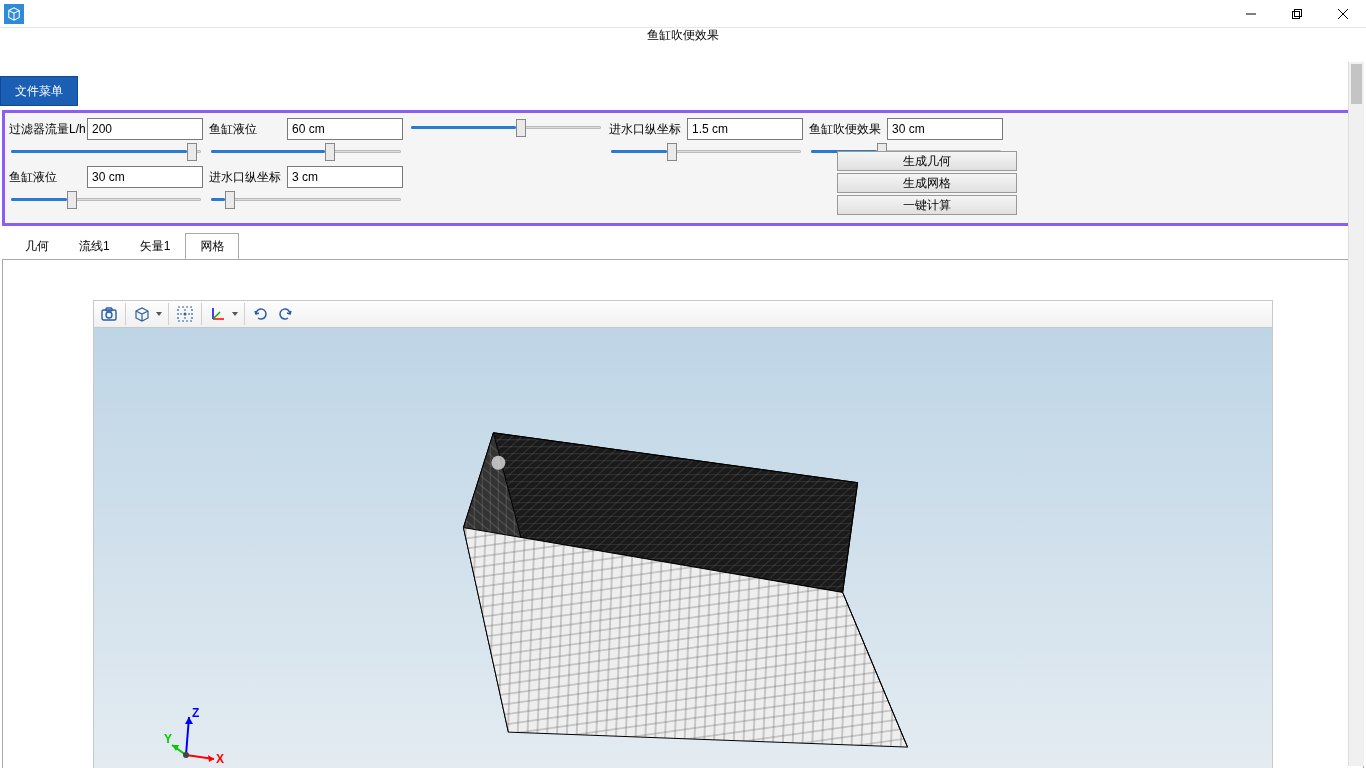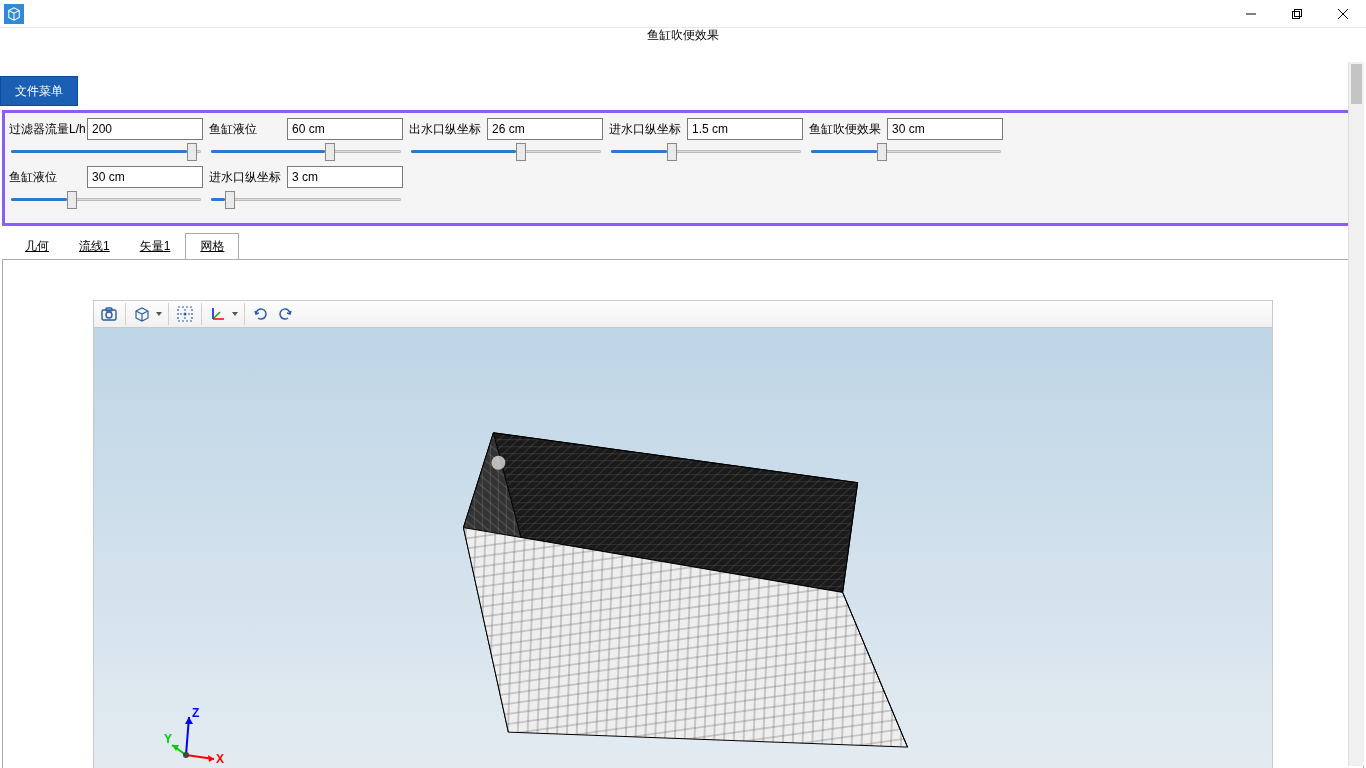--- a/index.html
+++ b/index.html
@@ -27,21 +27,21 @@
     .slider-track { width: 194px; height: 18px; position: relative; margin-top: 2px; }
     .slider-line { position: absolute; top: 7px; height: 3px; background: #ddd; border: 1px solid #bbb; left: 2px; right: 2px; border-radius: 1px; }
     .slider-line.done { background: #2a7ad2; border-color: #2a7ad2; height: 3px; }
     .slider-thumb { position: absolute; width: 10px; height: 18px; background: #eaeaea; border: 1px solid #888; top: 0; }
     
     .action-buttons { width: 180px; display: flex; flex-direction: column; gap: 2px; margin-left: 6px; margin-top: 36px; }
     .action-btn { height: 20px; background: linear-gradient(#f5f5f5, #e0e0e0); border: 1px solid #999; cursor: pointer; text-align: center; line-height: 18px; }
     
     
     .tabs { display: flex; margin: 6px 0 0 10px; }
-    .tab { padding: 4px 14px; cursor: pointer; border: 1px solid transparent; position: relative; bottom: -1px; text-decoration: underline; }
+    .tab { padding: 4px 14px; cursor: pointer; border: 1px solid transparent; position: relative; bottom: -1px; }
     .tab.active { background: #fff; border: 1px solid #aaa; border-bottom: 1px solid #fff; }
     
     
     .viewport-outer { margin: 0 2px 2px 2px; border: 1px solid #aaa; height: 560px; background: #fff; position: relative; padding: 40px 90px 10px 90px; }
     .viewport-toolbar { height: 28px; border: 1px solid #c8c8c8; background: linear-gradient(#fdfdfd,#f0f0f0); display: flex; align-items: center; padding: 0 4px; gap: 2px; }
     .vt-btn { width: 22px; height: 22px; display: flex; align-items: center; justify-content: center; cursor: pointer; border: 1px solid transparent; border-radius: 2px; }
     .vt-sep { width: 1px; height: 22px; background: #d0d0d0; margin: 0 3px; }
     .vt-dd { width: 8px; height: 22px; display: flex; align-items: center; justify-content: center; cursor: pointer; }
     
     .viewport-3d { height: 470px; background: linear-gradient(#bed5e6, #e6edf2); position: relative; overflow: hidden; border: 1px solid #c8c8c8; border-top: none; }
@@ -104,24 +104,20 @@
         <div class="param-label">鱼缸液位</div>
         <input class="param-input" value="60 cm" style="">
       </div>
       <div class="slider-track">
           <div class="slider-line done" style="right:40%"></div>
           <div class="slider-line" style="left:60%"></div>
           <div class="slider-thumb" style="left:60%"></div>
         </div>
     </div>
     <div class="param-group">
-      <div class="param-top">
-        <div class="param-label">出水口纵坐标</div>
-        <input class="param-input" value="26 cm" style="">
-      </div>
       <div class="slider-track">
           <div class="slider-line done" style="right:45%"></div>
           <div class="slider-line" style="left:55%"></div>
           <div class="slider-thumb" style="left:55%"></div>
         </div>
     </div>
     <div class="param-group">
       <div class="param-top">
         <div class="param-label">进水口纵坐标</div>
         <input class="param-input" value="1.5 cm" style="">
@@ -135,20 +131,25 @@
     <div class="param-group">
       <div class="param-top">
         <div class="param-label">鱼缸吹便效果</div>
         <input class="param-input" value="30 cm" style="">
       </div>
       <div class="slider-track">
           <div class="slider-line done" style="right:65%"></div>
           <div class="slider-line" style="left:35%"></div>
           <div class="slider-thumb" style="left:35%"></div>
         </div>
+    </div>
+    <div class="action-buttons" style="margin-top:34px;position:absolute;left:826px;top:4px;">
+      <div class="action-btn">生成几何</div>
+      <div class="action-btn">生成网格</div>
+      <div class="action-btn">一键计算</div>
     </div>
   </div>
   <div class="param-row">
     <div class="param-group">
       <div class="param-top">
         <div class="param-label">鱼缸液位</div>
         <input class="param-input" value="30 cm" style="">
       </div>
       <div class="slider-track">
           <div class="slider-line done" style="right:70%"></div>

